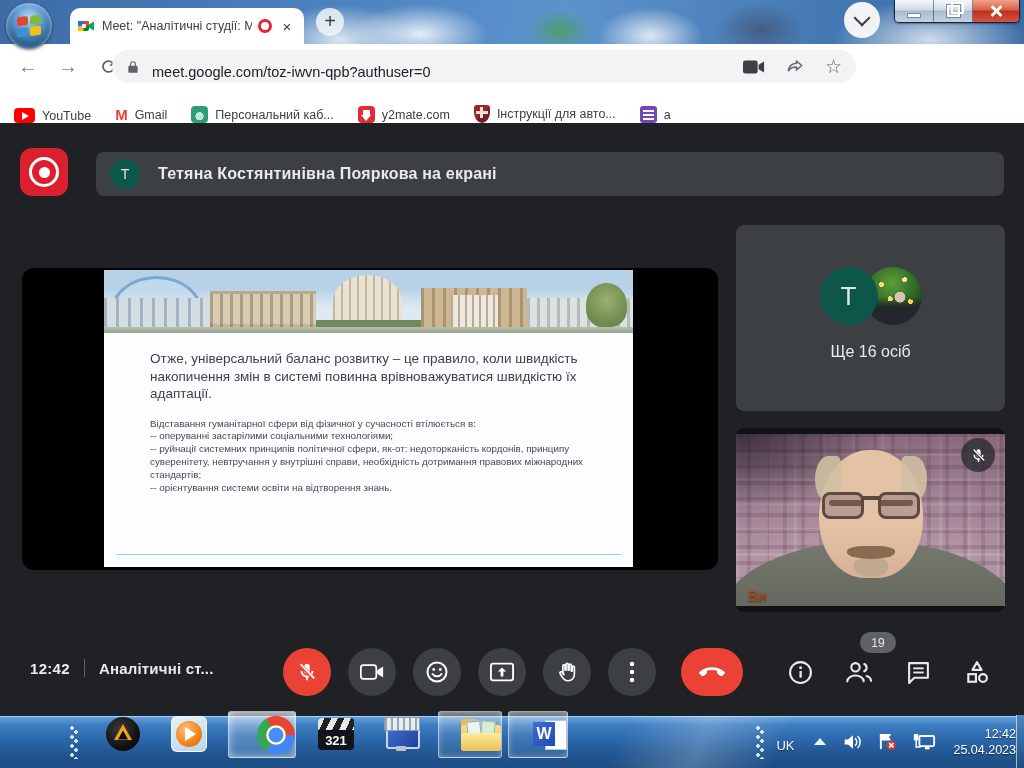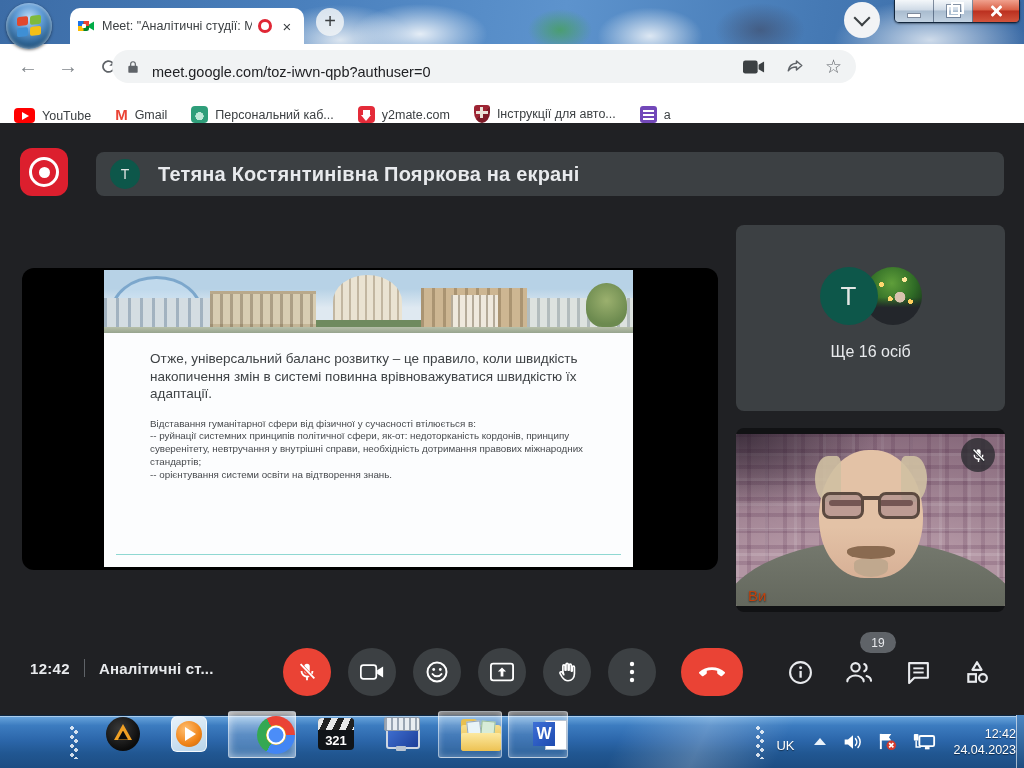--- a/index.html
+++ b/index.html
@@ -84,21 +84,21 @@
   
   .meet{position:absolute;left:0;top:123px;width:1024px;height:592px;background:#202124;}
   .record-btn{position:absolute;left:20px;top:25px;width:48px;height:48px;border-radius:12px;background:#dc1f2e;
     display:flex;align-items:center;justify-content:center;}
   .rec-ring{width:24px;height:24px;border:3px solid #fff;border-radius:50%;display:flex;align-items:center;justify-content:center;}
   .rec-core{width:11px;height:11px;border-radius:50%;background:#fff;}
   .banner{position:absolute;left:96px;top:29px;width:908px;height:44px;background:#3c4043;border-radius:8px;
     display:flex;align-items:center;padding:0 14px;box-sizing:border-box;}
   .banner-avatar{width:30px;height:30px;border-radius:50%;background:#0d574a;color:#dfe3e1;font-size:14px;
     display:flex;align-items:center;justify-content:center;flex:none;}
-  .banner-text{color:#e8eaed;font-size:20px;margin-left:18px;font-weight:600;letter-spacing:.2px;}
+  .banner-text{color:#e8eaed;font-size:16px;margin-left:18px;font-weight:600;letter-spacing:.2px;}
 
   
   .stage{position:absolute;left:22px;top:145px;width:696px;height:302px;background:#000;border-radius:12px;}
   .slide{position:absolute;left:82px;top:2px;width:529px;height:297px;background:#fcfdfe;overflow:hidden;}
   .collage{position:absolute;left:0;top:0;right:0;height:63px;display:flex;background:linear-gradient(180deg,#b7d2e6,#e2ecf4);}
   .seg{flex:1;position:relative;overflow:hidden;background:linear-gradient(180deg,#b7d2e6 0 30%,#dfe9f1 60%);}
   .seg .bld{position:absolute;left:0;right:0;bottom:0;}
   .s1 .bld{height:55%;background:#d4dde2;background-image:repeating-linear-gradient(90deg,rgba(70,100,130,.35) 0 3px,transparent 3px 12px);}
   .s1 .arc{position:absolute;left:6%;right:6%;top:10%;height:66%;border:3px solid #7ca7cc;border-bottom:none;
     border-radius:50% 50% 0 0/90% 90% 0 0;background:rgba(205,228,246,.4);box-sizing:border-box;}
@@ -392,20 +392,21 @@
           <div class="seg s5">
               <div class="bld"></div>
               <div class="tree"></div>
             </div>
           <div class="collage-ground"></div>
         </div>
         <div class="slide-body">
           <p class="slide-p1">Отже, універсальний баланс розвитку – це правило, коли швидкість накопичення змін в системі повинна врівноважуватися швидкістю їх адаптації.</p>
           <div class="slide-small">
             <p>Відставання гуманітарної сфери від фізичної у сучасності втілюється в:</p>
+            <p>-- оперуванні застарілими соціальними технологіями;</p>
             <p>-- руйнації системних принципів політичної сфери, як-от: недоторканість кордонів, принципу суверенітету, невтручання у внутрішні справи, необхідність дотримання правових міжнародних стандартів;</p>
             <p>-- орієнтування системи освіти на відтворення знань.</p>
           </div>
         </div>
         <div class="teal-line"></div>
       </div>
     </div>
 
     <div class="tile1">
       <div class="avatars">
@@ -602,18 +603,18 @@
     <span class="tray-ic">
       <svg width="24" height="19" viewBox="0 0 26 20">
           <rect x="8" y="4" width="16" height="11" rx="1.5" fill="none" stroke="#fff" stroke-width="2"></rect>
           <rect x="14" y="16" width="5" height="2.5" fill="#fff"></rect>
           <rect x="2" y="2" width="5" height="7" rx="1" fill="#fff"></rect>
           <path d="M4.5 9v7h5" fill="none" stroke="#fff" stroke-width="1.6"></path>
         </svg>
     </span>
     <div class="clock">
       <div>12:42</div>
-      <div>24.04.2023</div>
+      <div>25.04.2023</div>
     </div>
   </div>
   <div class="showdesk"></div>
 
 </div>
 
 </body></html>

